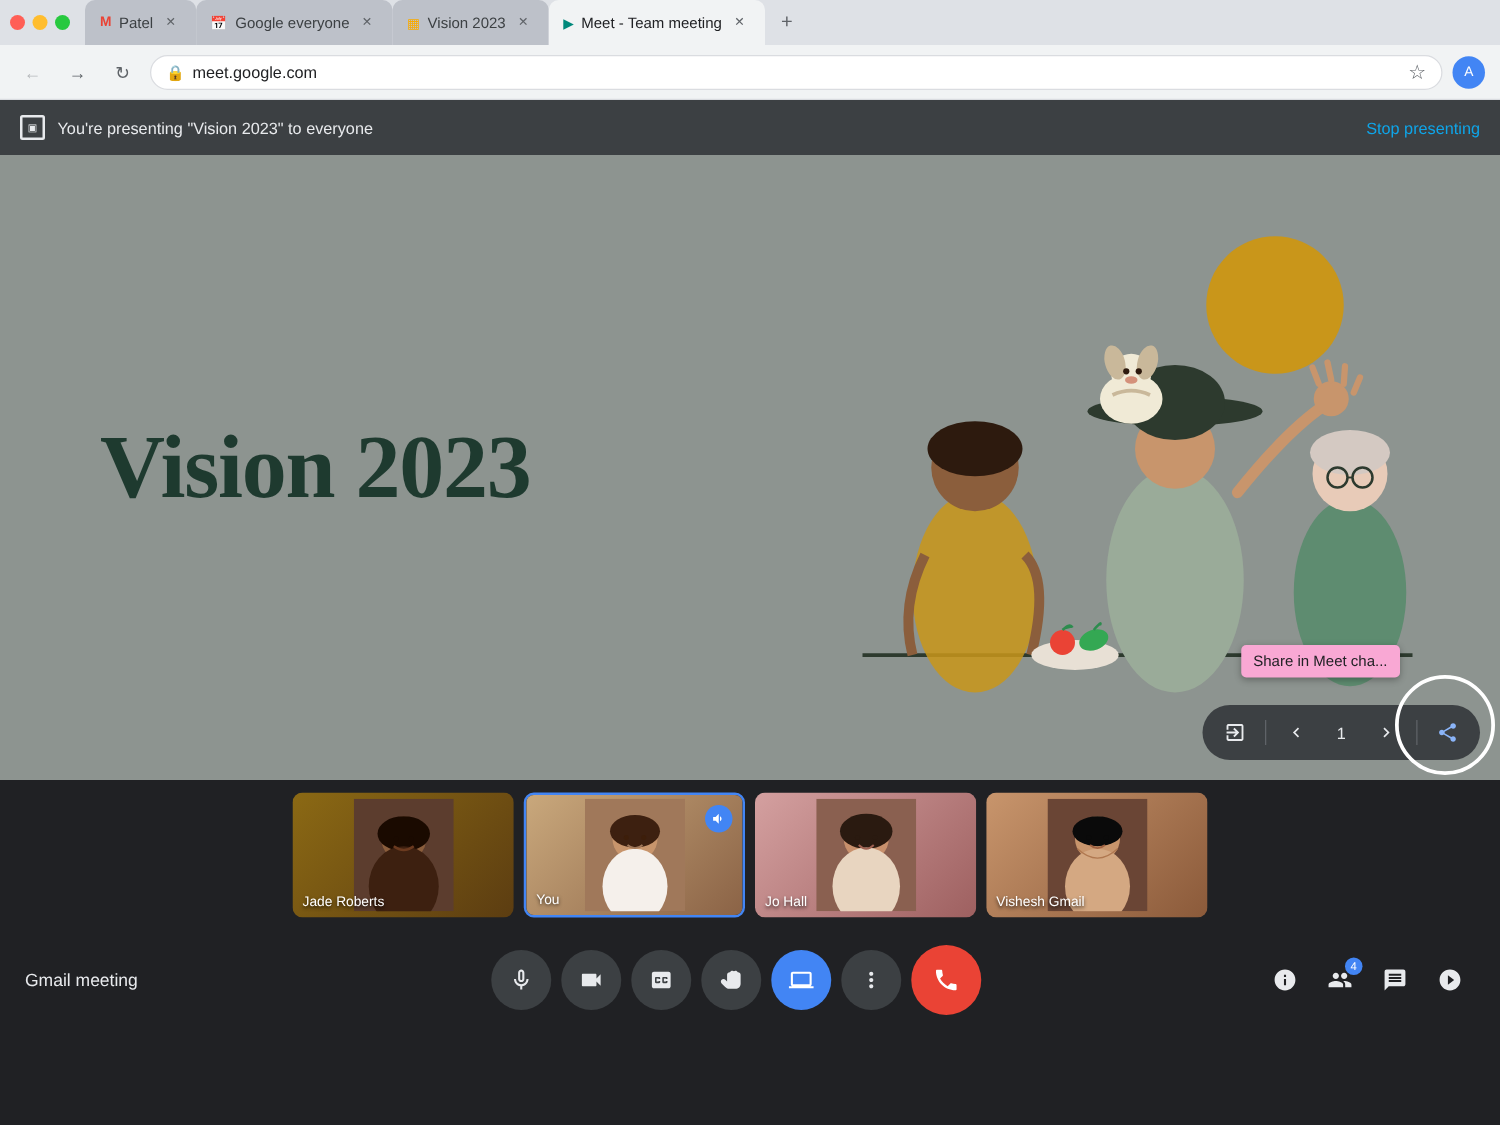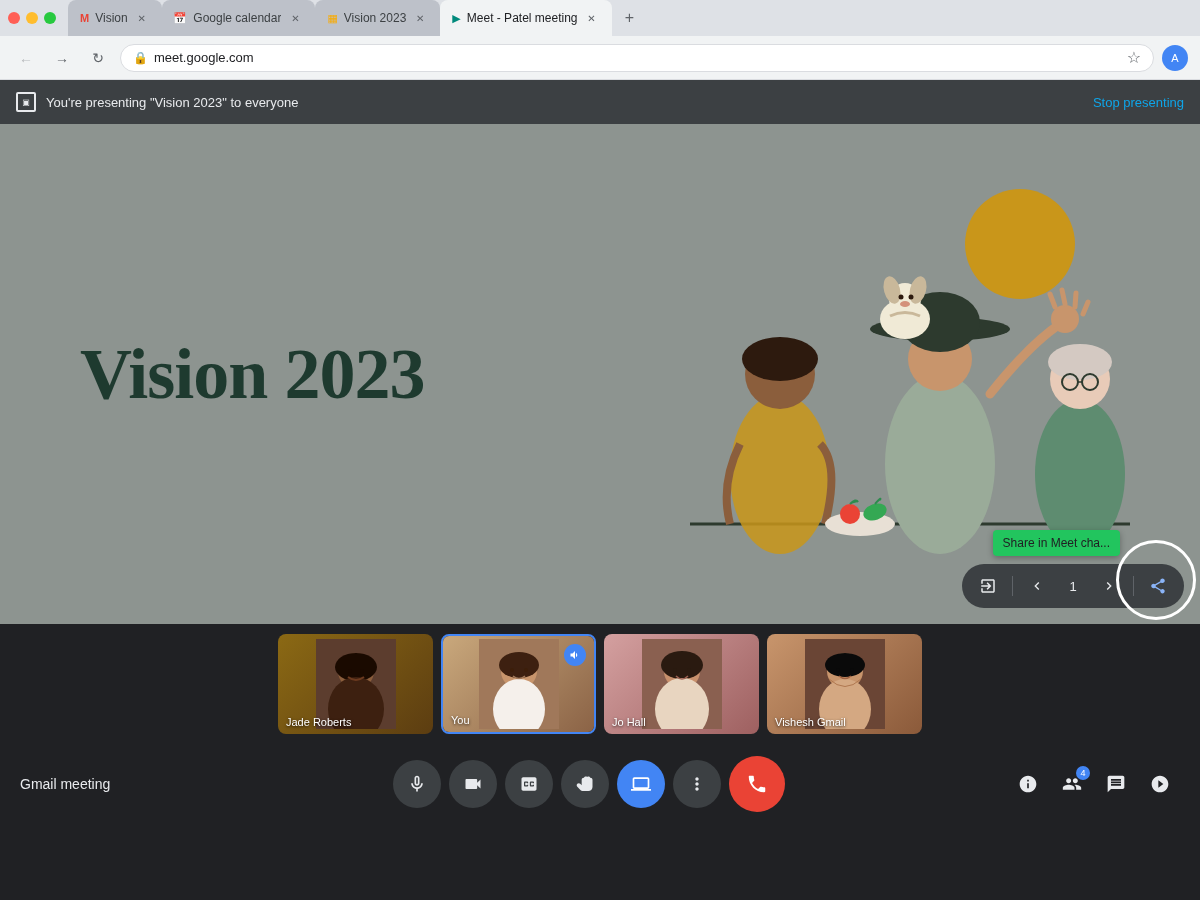--- a/index.html
+++ b/index.html
@@ -190,23 +190,23 @@
       background: #5f6368;
       margin: 0 2px;
     }
     .slide-ctrl-btn.active {
       color: #8ab4f8;
     }
 
     
     .share-tooltip {
       position: absolute;
-      bottom: 68px;
+      bottom: 82px;
       right: 80px;
-      background: #22c55e;
+      background: #f9a8d4;
       color: #202124;
       font-size: 12px;
       padding: 6px 10px;
       border-radius: 4px;
       white-space: nowrap;
       box-shadow: 0 2px 6px rgba(0,0,0,0.3);
     }
 
     
     .circle-highlight {
@@ -224,21 +224,21 @@
     .participants-strip {
       height: 120px;
       background: #202124;
       display: flex;
       align-items: center;
       justify-content: center;
       gap: 8px;
       padding: 8px 0;
     }
     .participant-tile {
-      width: 155px;
+      width: 177px;
       height: 100px;
       border-radius: 8px;
       overflow: hidden;
       position: relative;
       background: #3c4043;
       flex-shrink: 0;
     }
     .participant-tile.active-speaker {
       border: 2px solid #4285f4;
     }
@@ -365,39 +365,39 @@
 <div class="browser-titlebar">
   <div class="window-controls">
     <div class="wc wc-close"></div>
     <div class="wc wc-min"></div>
     <div class="wc wc-max"></div>
   </div>
   <div class="tabs-bar">
 
     <div class="tab">
       <span style="color:#ea4335;font-size:11px;font-weight:bold;">M</span>
-      <span class="tab-label">Vision</span>
+      <span class="tab-label">Patel</span>
       <span class="tab-close">✕</span>
     </div>
 
     <div class="tab">
       <span style="color:#4285f4;font-size:11px;">📅</span>
-      <span class="tab-label">Google calendar</span>
+      <span class="tab-label">Google everyone</span>
       <span class="tab-close">✕</span>
     </div>
 
     <div class="tab">
       <span style="color:#f9ab00;font-size:11px;">▦</span>
       <span class="tab-label">Vision 2023</span>
       <span class="tab-close">✕</span>
     </div>
 
     <div class="tab active">
       <span style="color:#00897b;font-size:11px;">▶</span>
-      <span class="tab-label">Meet - Patel meeting</span>
+      <span class="tab-label">Meet - Team meeting</span>
       <span class="tab-close">✕</span>
     </div>
     <div class="new-tab-btn">+</div>
   </div>
 </div>
 
 <div class="address-bar">
   <div class="nav-btn disabled">←</div>
   <div class="nav-btn">→</div>
   <div class="nav-btn">↻</div>

